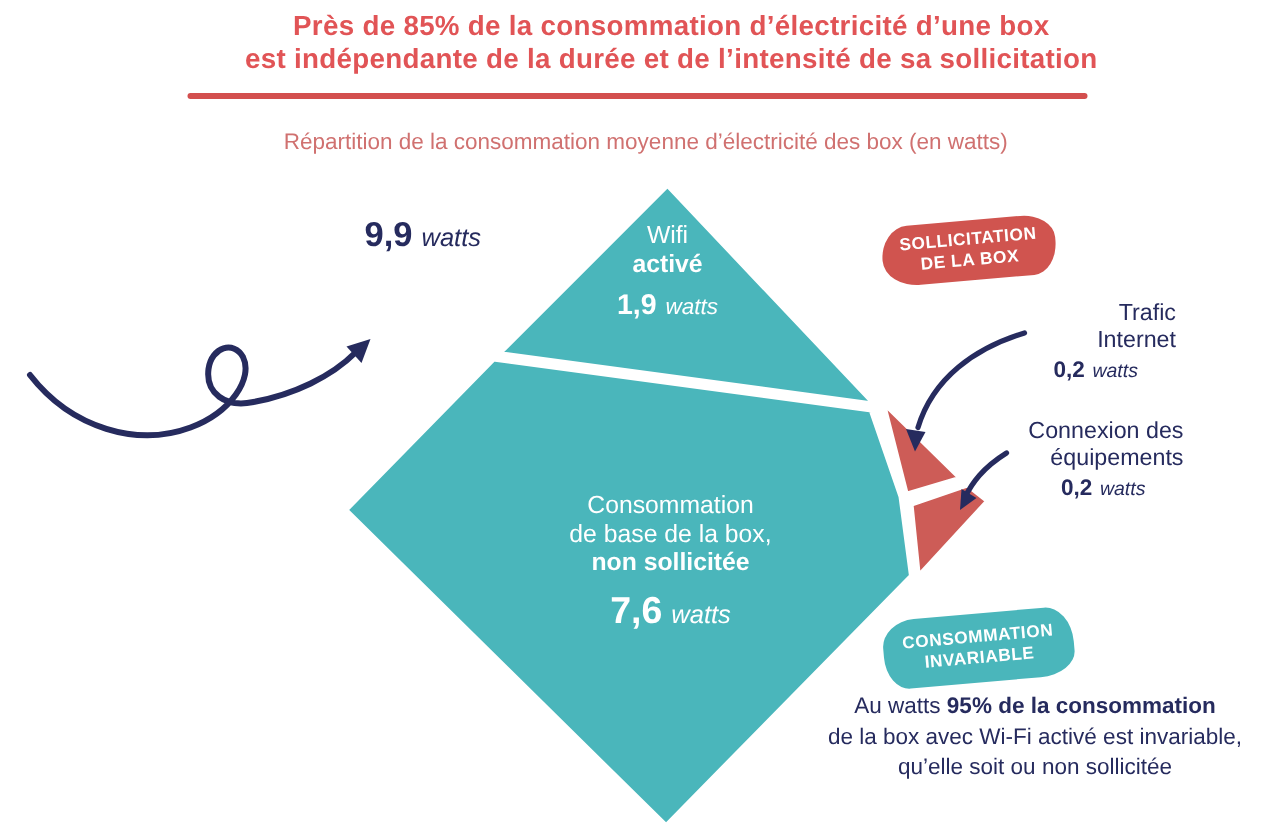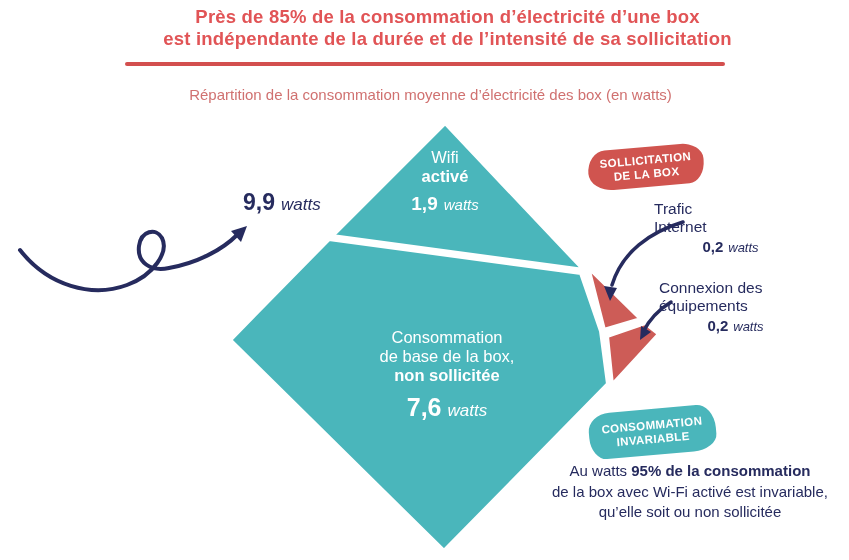--- a/index.html
+++ b/index.html
@@ -20,38 +20,38 @@
   .subtitle{
     left:12px;right:0;top:86px;text-align:center;
     font-size:15px;color:#d07170;font-weight:400;
   }
   
   svg.chart{left:0;top:0;}
   
   .total{left:243px;top:143px;}
   .total .t-label{font-size:27px;font-weight:700;letter-spacing:2px;line-height:30px;}
   .vrow{display:flex;align-items:baseline;gap:6px;justify-content:center;}
-  .total .vrow{justify-content:flex-start;margin-top:46px;}
+  .total .vrow{justify-content:flex-start;}
   .val-b{font-weight:700;}
   .val-i{font-style:italic;}
   .total .val-b{font-size:23px;}
   .total .val-i{font-size:17px;}
   
   .seg-label{color:#ffffff;text-align:center;}
   .wifi-label{left:385px;top:148px;width:120px;font-size:16.5px;line-height:19px;}
   .wifi-label .vrow{margin-top:8px;}
   .wifi-label .val-b{font-size:19px;}
   .wifi-label .val-i{font-size:15px;}
   .base-label{left:357px;top:328px;width:180px;font-size:16.5px;line-height:19px;}
   .base-label .vrow{margin-top:13px;}
   .base-label .val-b{font-size:25px;}
   .base-label .val-i{font-size:17px;}
   .bold{font-weight:700;}
   
-  .side-label{text-align:left;color:#262b5e;font-size:15.5px;line-height:18px;}
+  .side-label{text-align:right;color:#262b5e;font-size:15.5px;line-height:18px;}
   .trafic-label{left:654px;top:200px;width:130px;}
   .connexion-label{left:659px;top:279px;width:130px;}
   .side-label .vrow{gap:5px;margin-top:2px;}
   .side-label .val-b{font-size:15px;margin-left:23px;}
   .side-label .val-i{font-size:13px;}
   
   .badge{
     color:#ffffff;font-weight:700;text-align:center;
     font-size:11.5px;line-height:14px;letter-spacing:.4px;
     display:flex;flex-direction:column;justify-content:center;

